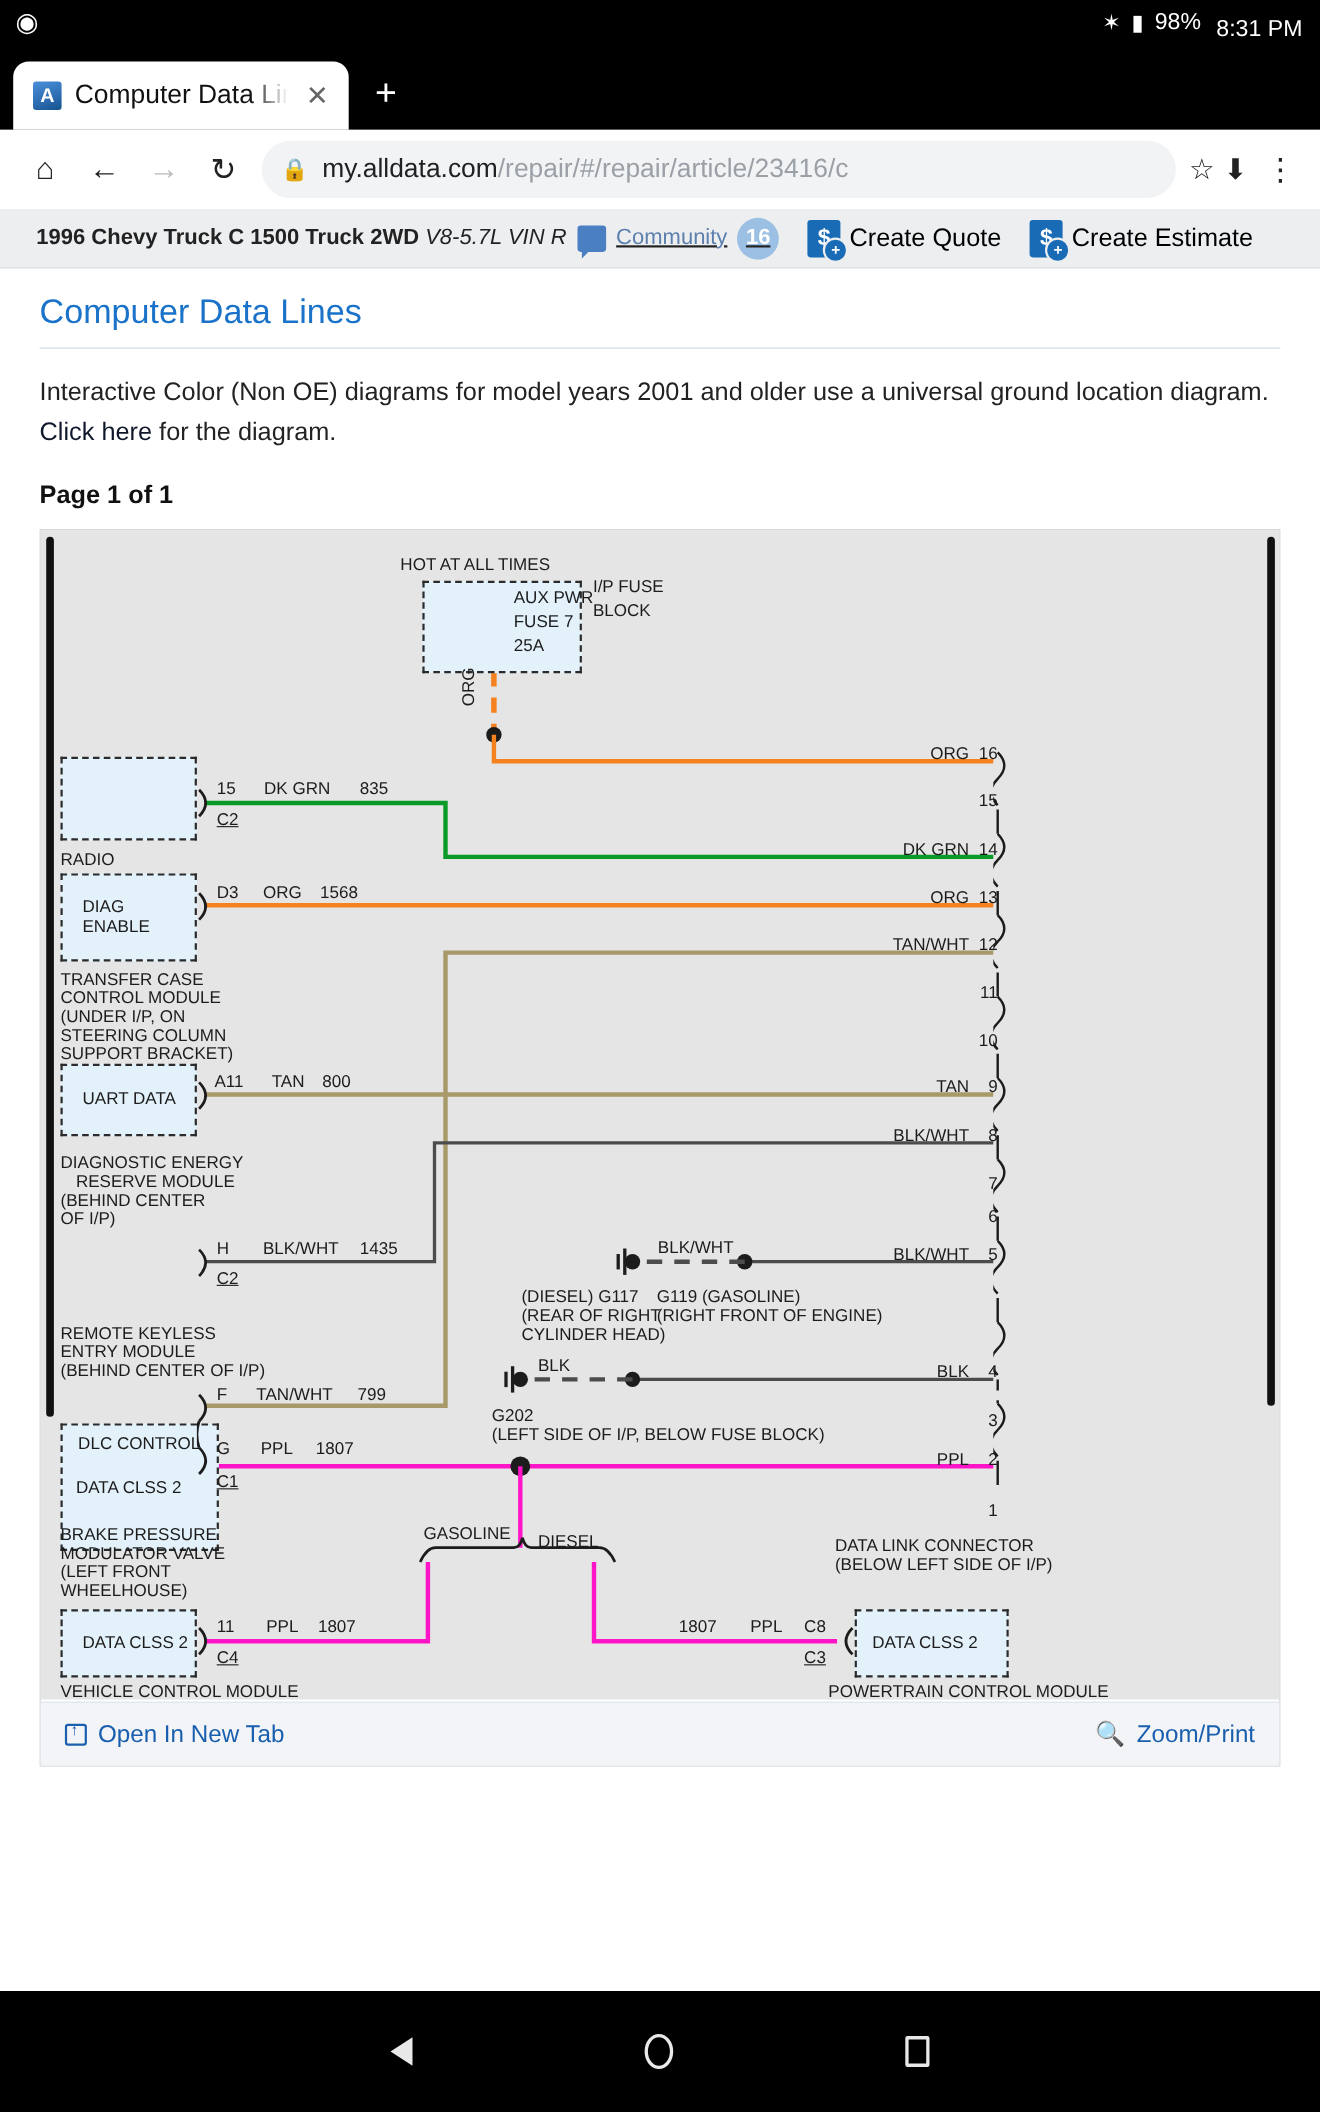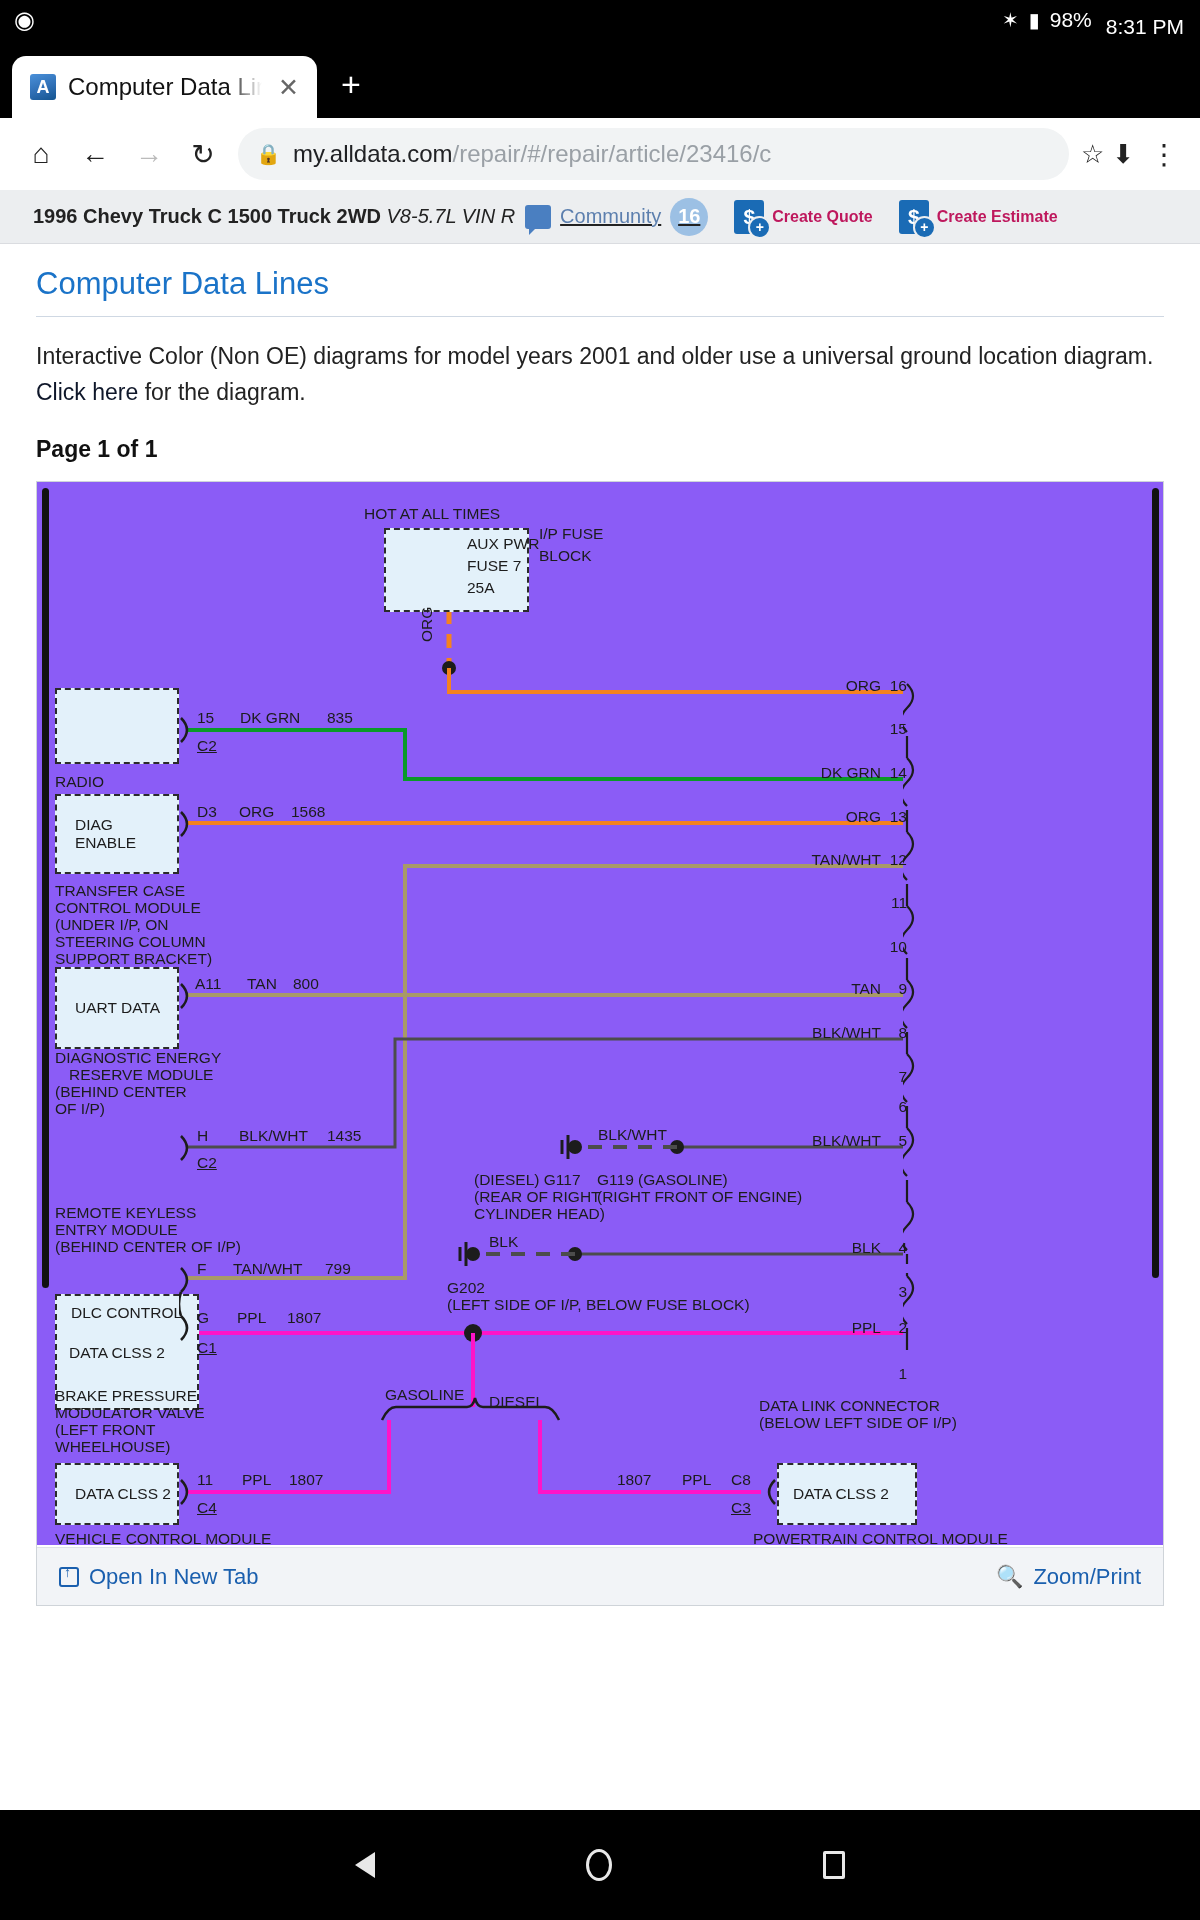--- a/index.html
+++ b/index.html
@@ -100,42 +100,42 @@
   .dollar-icon{
     width:30px;height:34px;background:#1a6bb5;border-radius:3px;color:#fff;
     font-size:21px;font-weight:bold;display:flex;align-items:center;justify-content:center;
     position:relative;
   }
   .dollar-icon:after{
     content:"+";position:absolute;right:-7px;bottom:-5px;
     width:19px;height:19px;border-radius:50%;background:#1a6bb5;color:#fff;
     font-size:14px;line-height:19px;text-align:center;border:2px solid #eceef0;
   }
-  .quote-label{ color:#be185d; font-size:16px;font-weight:bold; }
+  .quote-label{ color:#000000; font-size:23px; }
 
   
   .content{ padding:22px 36px 0 36px; }
   h1.article-title{
     font-size:31px; font-weight:normal; color:#1a73c8;
     padding-bottom:14px; border-bottom:1px solid #cfd8e3; margin-bottom:22px;
   }
   p.intro{
     font-size:23px; line-height:1.55; color:#222; margin-bottom:26px;
   }
   p.intro a{ color:#0f172a; text-decoration:none; }
   .pageof{ font-size:23px; font-weight:bold; color:#111; margin-bottom:18px;}
 
   
   .diagram-frame{
     border:1px solid #cfd4d9; background:#fff;
     height:1125px; position:relative;
     box-shadow:0 0 0 1px #fff inset;
   }
   .diagram-scroll{
-    position:absolute; inset:0 0 60px 0; overflow:hidden; background:#8b5cf6;
+    position:absolute; inset:0 0 60px 0; overflow:hidden; background:#e5e5e5;
   }
   .diagram-canvas{ position:absolute; left:0; top:0; width:1128px; height:1065px; }
   svg.wire{ position:absolute; left:0; top:0; }
 
   
   .vscroll-left{
     position:absolute; left:5px; top:6px; width:7px; height:800px;
     background:#111; border-radius:4px;
   }
   .vscroll-right{
@@ -330,21 +330,21 @@
         <div class="dx" style="left:18px; top:435px;">(UNDER I/P, ON</div>
         <div class="dx" style="left:18px; top:452px;">STEERING COLUMN</div>
         <div class="dx" style="left:18px; top:469px;">SUPPORT BRACKET)</div>
         <svg style="position:absolute;left:142px;top:328px;" width="18" height="28">
             <path d="M2 2 q 12 12 0 24" stroke="#1c1c1c" stroke-width="2.5" fill="none"></path>
           </svg>
         <div class="dx" style="left:160px; top:322px;">D3</div>
         <div class="dx" style="left:202px; top:322px;">ORG</div>
         <div class="dx" style="left:254px; top:322px;">1568</div>
 
-        <div class="box-dash right-lbl" style="left:18px; top:485px; width:124px; height:82px;">
+        <div class="box-dash right-lbl" style="left:18px; top:485px; width:124px; height:66px;">
           <span>UART DATA</span>
         </div>
         <div class="dx" style="left:18px; top:568px;">DIAGNOSTIC ENERGY</div>
         <div class="dx" style="left:32px; top:585px;text-align:center;">RESERVE MODULE</div>
         <div class="dx" style="left:18px; top:602px;">(BEHIND CENTER</div>
         <div class="dx" style="left:18px; top:619px;">OF I/P)</div>
         <svg style="position:absolute;left:142px;top:500px;" width="18" height="28">
             <path d="M2 2 q 12 12 0 24" stroke="#1c1c1c" stroke-width="2.5" fill="none"></path>
           </svg>
         <div class="dx" style="left:158px; top:494px;">A11</div>

